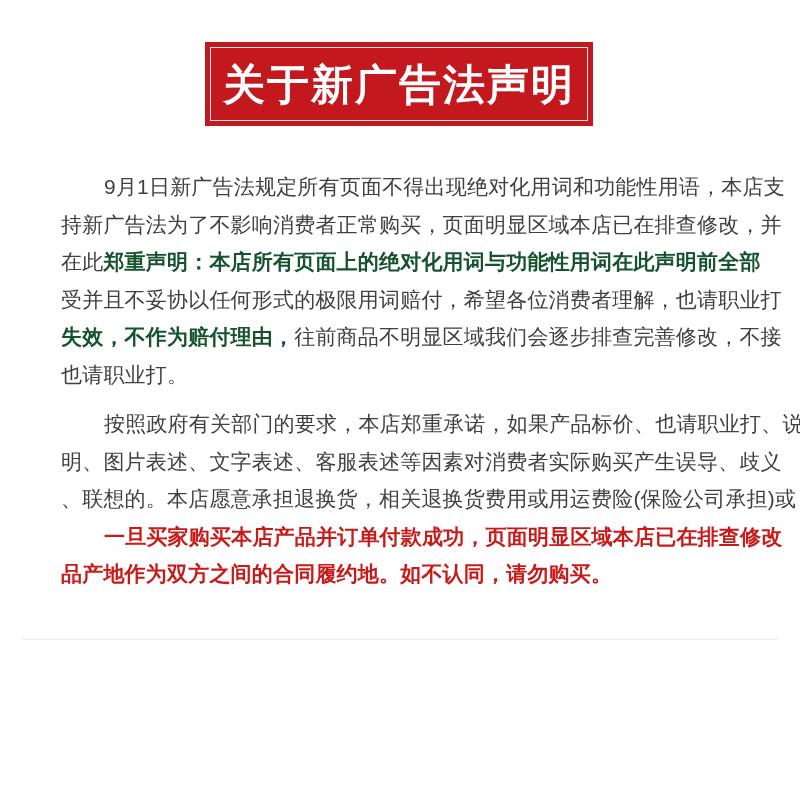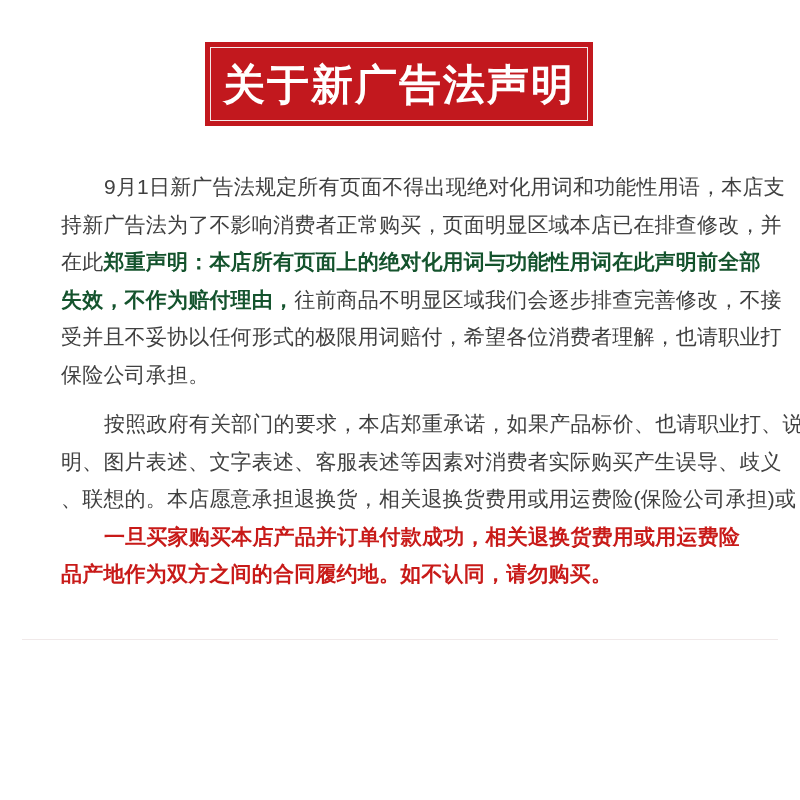--- a/index.html
+++ b/index.html
@@ -92,31 +92,31 @@
   <div class="banner-inner-border"></div>
   <div class="banner-title">关于新广告法声明</div>
 </div>
 
 <div class="content">
 
   <div class="para para-1">
     <div class="line indent"><span>9月1日新广告法规定所有页面不得出现绝对化用词和功能性用语，本店支</span></div>
     <div class="line"><span>持新广告法为了不影响消费者正常购买，页面明显区域本店已在排查修改，并</span></div>
     <div class="line"><span>在此</span><span class="red-inline">郑重声明：本店所有页面上的绝对化用词与功能性用词在此声明前全部</span></div>
+    <div class="line"><span>受并且不妥协以任何形式的极限用词赔付，希望各位消费者理解，也请职业打</span></div>
     <div class="line"><span class="red-inline">失效，不作为赔付理由，</span><span>往前商品不明显区域我们会逐步排查完善修改，不接</span></div>
-    <div class="line"><span>受并且不妥协以任何形式的极限用词赔付，希望各位消费者理解，也请职业打</span></div>
-    <div class="line"><span>保险公司承担。</span></div>
+    <div class="line"><span>也请职业打。</span></div>
   </div>
 
   <div class="para para-2">
     <div class="line indent"><span>按照政府有关部门的要求，本店郑重承诺，如果产品标价、也请职业打、说</span></div>
     <div class="line"><span>明、图片表述、文字表述、客服表述等因素对消费者实际购买产生误导、歧义</span></div>
     <div class="line"><span>、联想的。本店愿意承担退换货，相关退换货费用或用运费险(保险公司承担)或</span></div>
   </div>
 
   <div class="para para-3">
-    <div class="line line-footer-red indent"><span>一旦买家购买本店产品并订单付款成功，相关退换货费用或用运费险</span></div>
+    <div class="line line-footer-red indent"><span>一旦买家购买本店产品并订单付款成功，页面明显区域本店已在排查修改</span></div>
     <div class="line line-footer-red"><span>品产地作为双方之间的合同履约地。如不认同，请勿购买。</span></div>
   </div>
 
 </div>
 
 <div class="divider"></div>
 
 </body></html>

